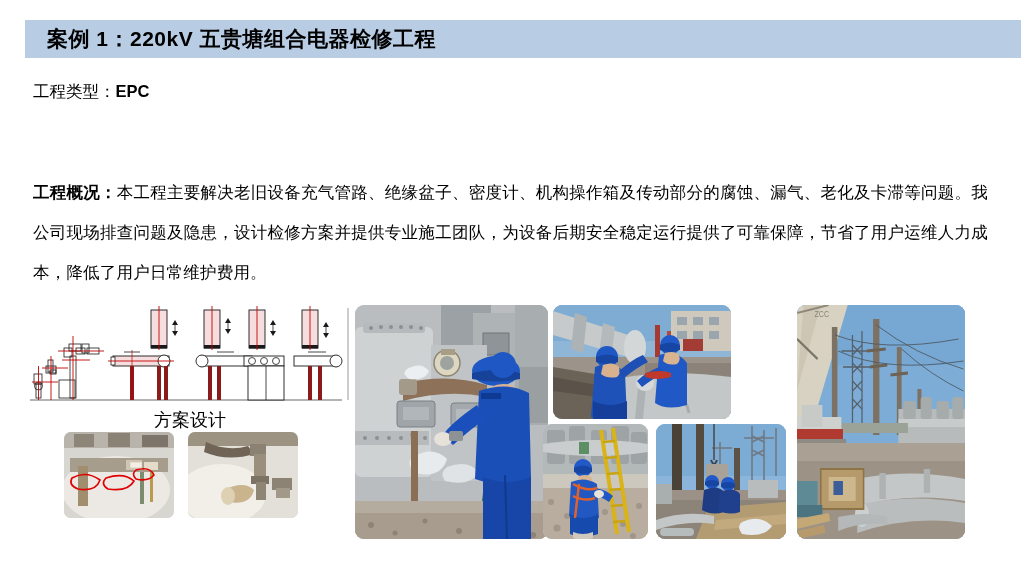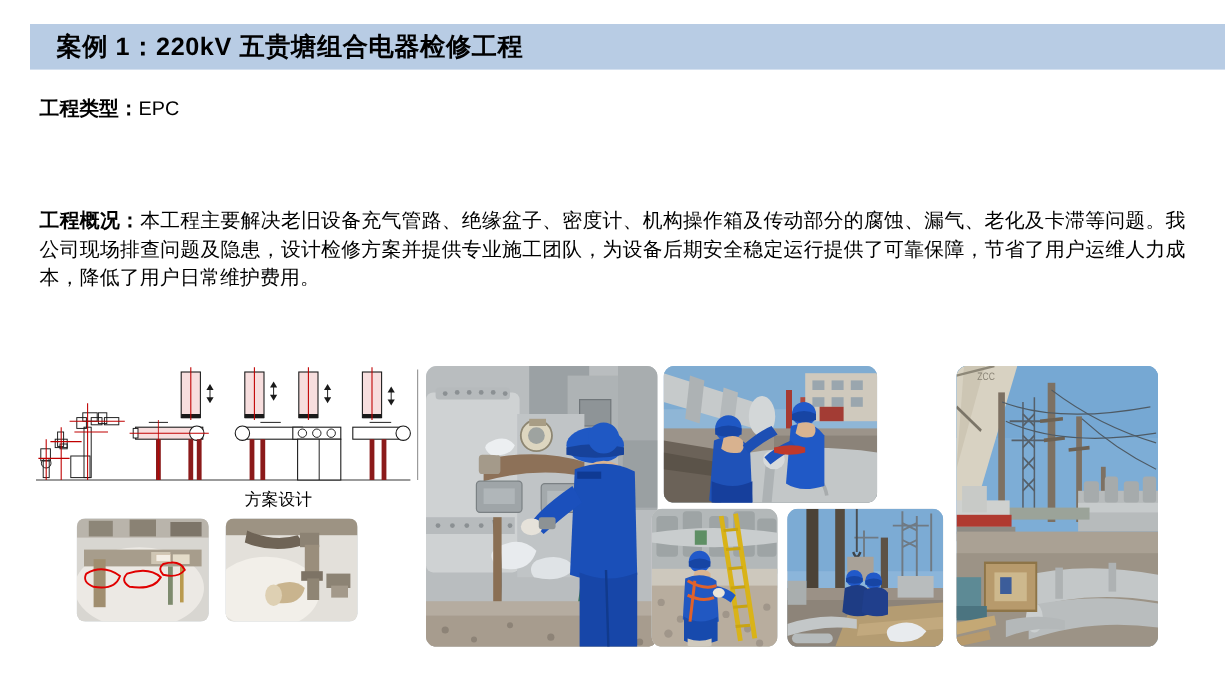--- a/index.html
+++ b/index.html
@@ -22,37 +22,37 @@
   }
   .title-text {
     font-size: 21px; font-weight: bold; color: #000;
     letter-spacing: 0.5px; padding-left: 22px;
     white-space: nowrap;
   }
 
   
   .info { position: absolute; left: 33px; top: 80px; width: 960px; }
   .row { font-size: 16.5px; color: #000; line-height: 22px; margin-bottom: 18px; }
-  .row .lbl { font-weight: bold; }
-  .row .val { font-weight: normal; }
+  .row .lbl { font-weight: normal; }
+  .row .val { font-weight: bold; }
 
   .summary { position: absolute; left: 33px; top: 172px; width: 955px; }
   .summary .lbl { font-weight: bold; font-size: 16.5px; }
   .summary p {
     margin: 0; font-size: 16.5px; color: #000;
-    line-height: 24px; text-align: justify;
+    line-height: 40px; text-align: justify;
     letter-spacing: 0.2px;
   }
 
   
   .media { position: absolute; left: 0; top: 296px; width: 1021px; height: 278px; }
 
   .cap {
-    position: absolute; font-size: 14px; color: #000;
-    text-align: right; white-space: nowrap;
+    position: absolute; font-size: 18px; color: #000;
+    text-align: center; white-space: nowrap;
   }
 
   .photo {
     position: absolute; overflow: hidden;
     background: #cfd3d6;
   }
   .photo.r { border-radius: 9px; }
 
   
   .cad {

